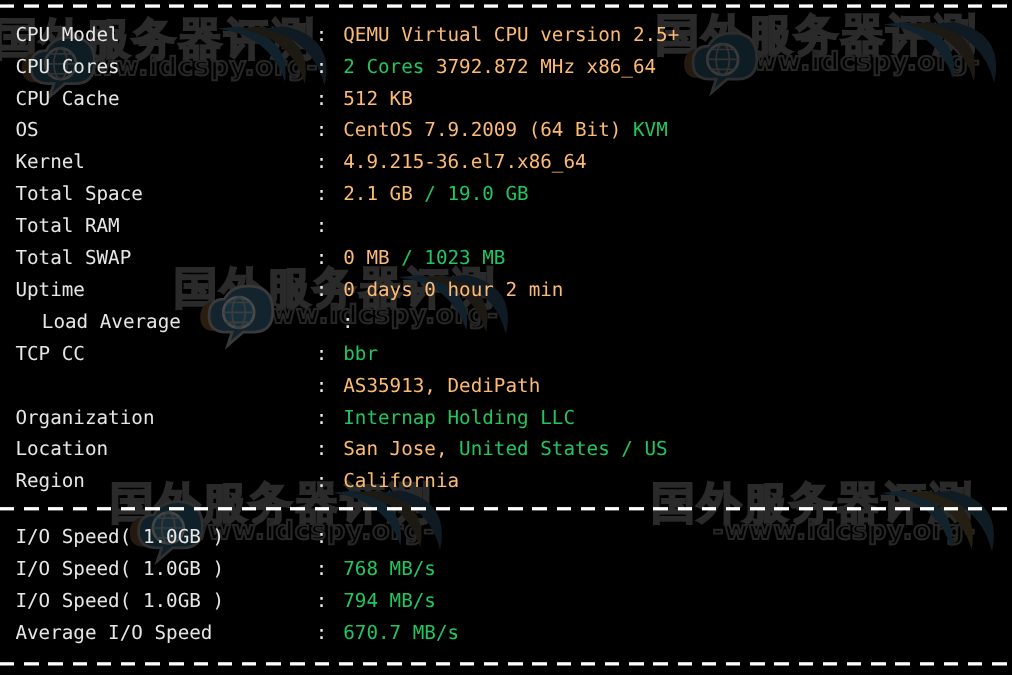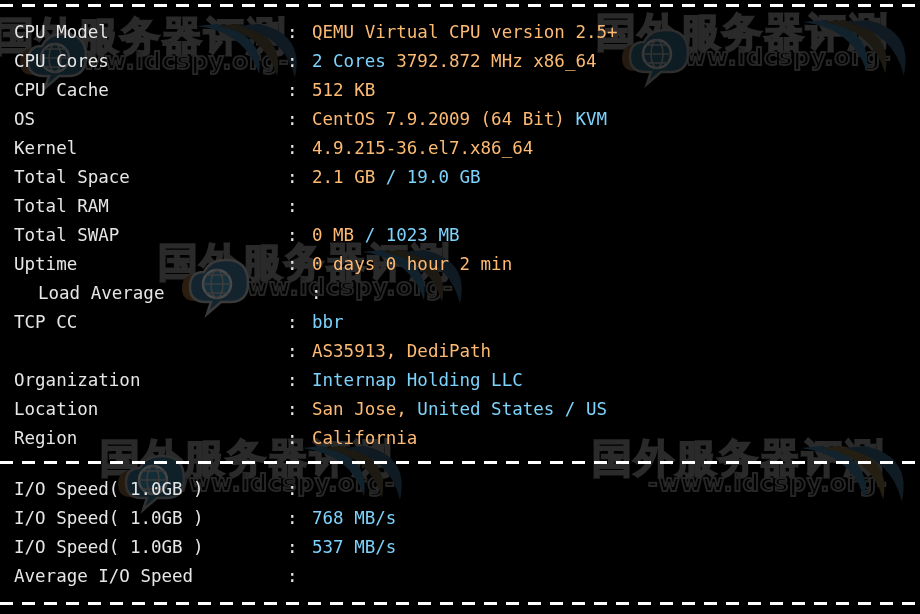--- a/index.html
+++ b/index.html
@@ -89,21 +89,21 @@
   .colon {
     position: absolute;
     left: 287px;
     color: #e6e6e6;
   }
   .value {
     position: absolute;
     left: 312px;
   }
   .c-cyan   { color: #fdba74; }
-  .c-yellow { color: #7dd3fc; text-align: right; }
+  .c-yellow { color: #22c55e; text-align: right; }
 </style>
 </head>
 <body>
 
 <div id="terminal">
 
   <div class="wm-layer">
 
     <div class="wm-group" style="left:-6px; top:22px;">
       <div class="wm-cn" style="font-size:40px;">国外服务器评测</div>
@@ -201,19 +201,19 @@
         <div class="row" style="top: 308px;"><span class="label">TCP CC</span><span class="colon">:</span><span class="value"><span class="c-yellow">bbr</span></span></div>
         <div class="row" style="top: 337px;"><span class="colon">:</span><span class="value"><span class="c-cyan">AS35913, DediPath</span></span></div>
         <div class="row" style="top: 366px;"><span class="label">Organization</span><span class="colon">:</span><span class="value"><span class="c-yellow">Internap Holding LLC</span></span></div>
         <div class="row" style="top: 395px;"><span class="label">Location</span><span class="colon">:</span><span class="value"><span class="c-cyan">San Jose, </span><span class="c-yellow">United States / US</span></span></div>
         <div class="row" style="top: 424px;"><span class="label">Region</span><span class="colon">:</span><span class="value"><span class="c-cyan">California</span></span></div>
       </div>
     <div class="sep" style="top:461px;"></div>
     <div id="io-rows">
         <div class="row" style="top: 475px;"><span class="label">I/O Speed( 1.0GB )</span><span class="colon">:</span></div>
         <div class="row" style="top: 504px;"><span class="label">I/O Speed( 1.0GB )</span><span class="colon">:</span><span class="value"><span class="c-yellow">768 MB/s</span></span></div>
-        <div class="row" style="top: 533px;"><span class="label">I/O Speed( 1.0GB )</span><span class="colon">:</span><span class="value"><span class="c-yellow">537 MB/s</span></span></div>
-        <div class="row" style="top: 562px;"><span class="label">Average I/O Speed</span><span class="colon">:</span></div>
+        <div class="row" style="top: 533px;"><span class="label">I/O Speed( 1.0GB )</span><span class="colon">:</span><span class="value"><span class="c-yellow">794 MB/s</span></span></div>
+        <div class="row" style="top: 562px;"><span class="label">Average I/O Speed</span><span class="colon">:</span><span class="value"><span class="c-yellow">670.7 MB/s</span></span></div>
       </div>
     <div class="sep" style="top:602px;"></div>
   </div>
 
 </div>
 
 </body></html>

